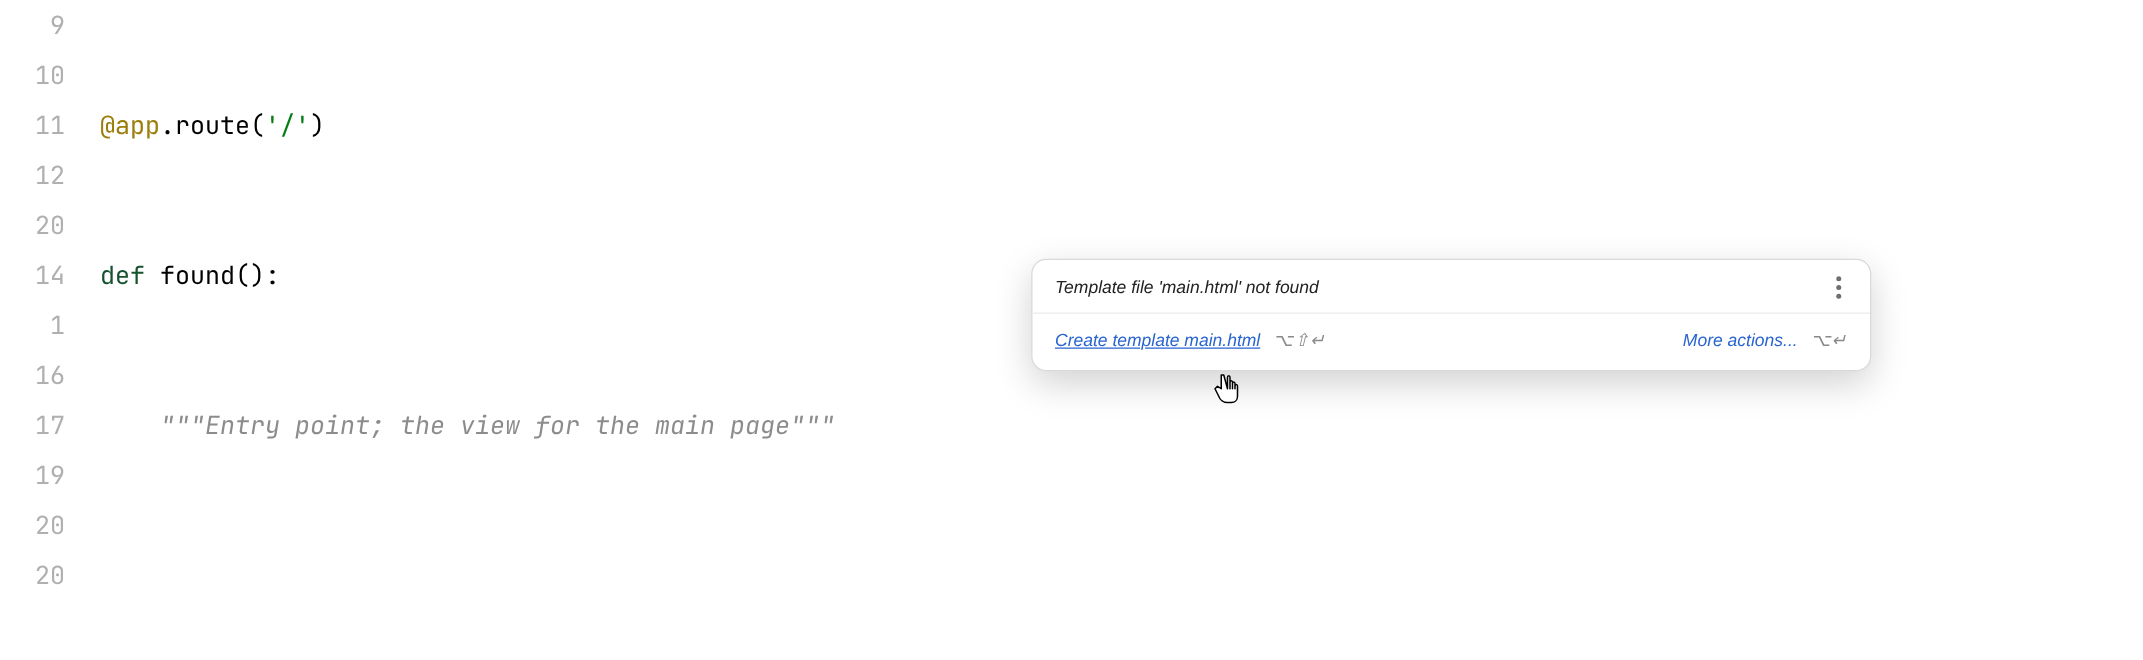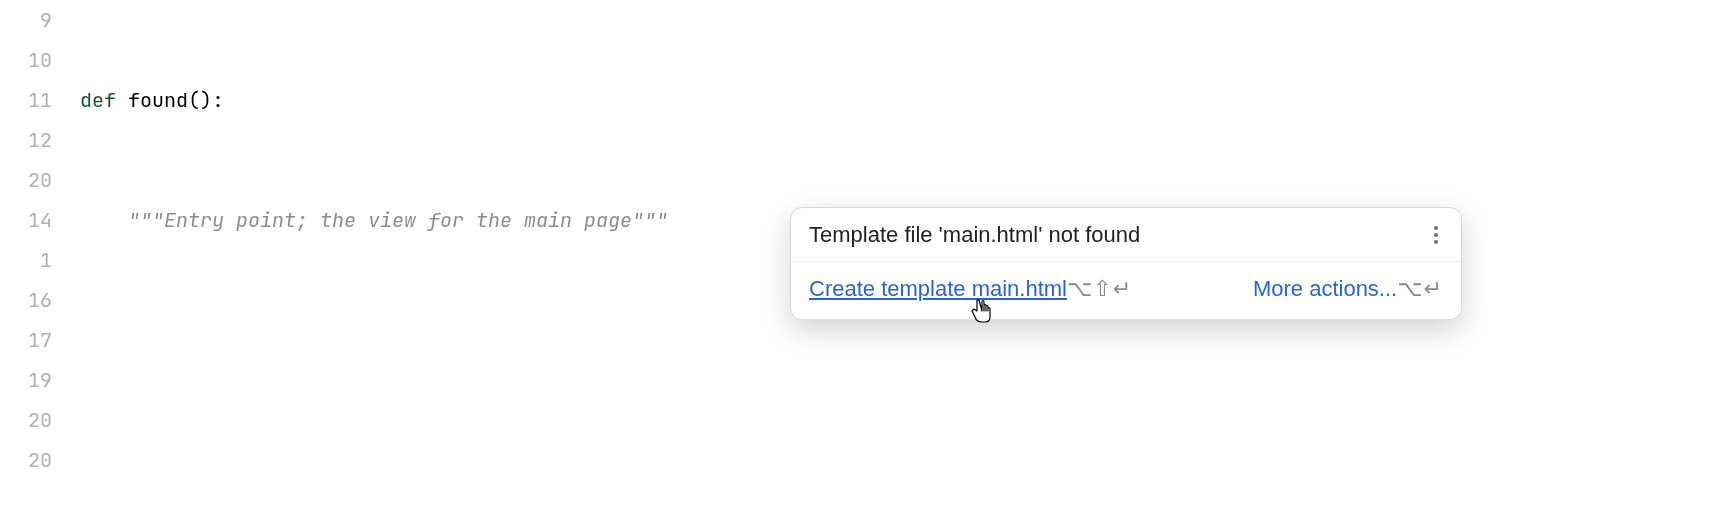--- a/index.html
+++ b/index.html
@@ -40,44 +40,46 @@
   }
   .tok-dec { color: #9a7d0a; } 
   .tok-kw  { color: #14532d; } 
   .tok-str { color: #067d17; } 
   .tok-doc { color: #8c8c8c; font-style: italic; }
 
   
   .popup {
     position: absolute;
     top: 207px;
-    left: 790px;
+    left: 825px;
     width: 670px;
     background: #ffffff;
     border: 1px solid #d9d9d9;
     border-radius: 12px;
     box-shadow: 0 10px 30px rgba(0,0,0,0.18);
     font-family: -apple-system, "Segoe UI", Arial, sans-serif;
-    font-size: 22px;
+    font-size: 14px;
     line-height: 1.4;
     color: #222;
+    font-style: italic;
   }
   .popup-header {
     display: flex;
     align-items: center;
     justify-content: space-between;
     padding: 12px 14px 10px 18px;
   }
   .popup-sep {
     height: 1px;
     background: #ececec;
   }
   .popup-actions {
     display: flex;
     align-items: center;
+    gap: 10px;
     padding: 12px 18px 14px 18px;
   }
   .popup-link {
     color: #2965d1;
     text-decoration: underline;
     cursor: pointer;
   }
   .shortcut {
     color: #8a8a8a;
     font-family: -apple-system, Arial, sans-serif;
@@ -122,20 +124,21 @@
     <div>14</div>
     <div>1</div>
     <div>16</div>
     <div>17</div>
     <div>19</div>
     <div>20</div>
     <div>20</div>
   </div>
 
   <div class="code">
+    <div class="line"><span class="tok-dec">@app</span><span>.route(</span><span class="tok-str">'/'</span><span>)</span></div>
     <div class="line"><span class="tok-kw">def </span><span>found():</span></div>
     <div class="line">    <span class="tok-doc">"""Entry point; the view for the main page"""</span></div>
     
     
     
     
     
     
     
     

